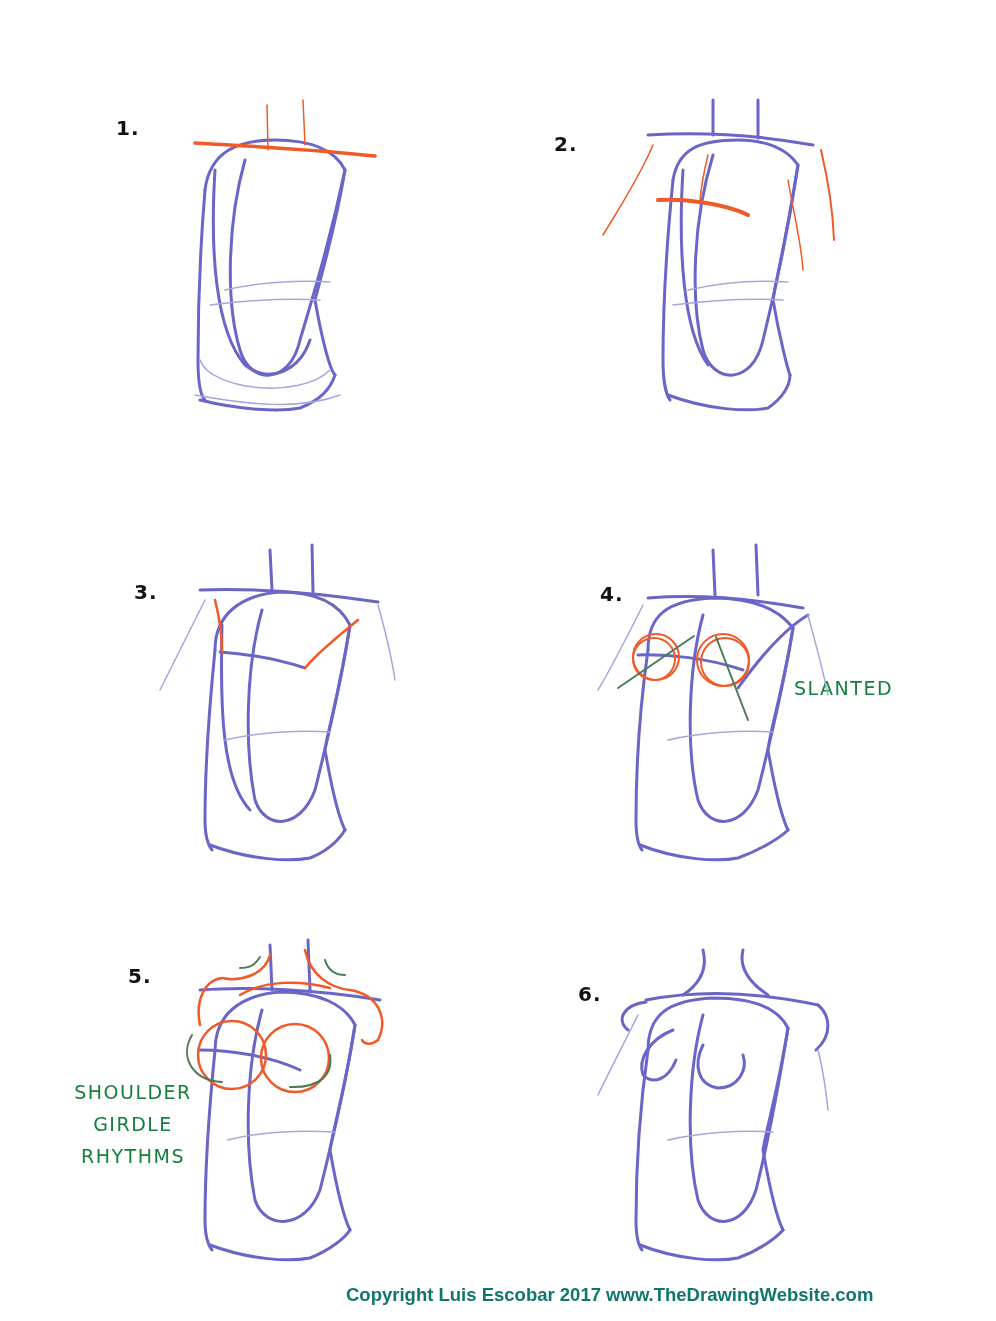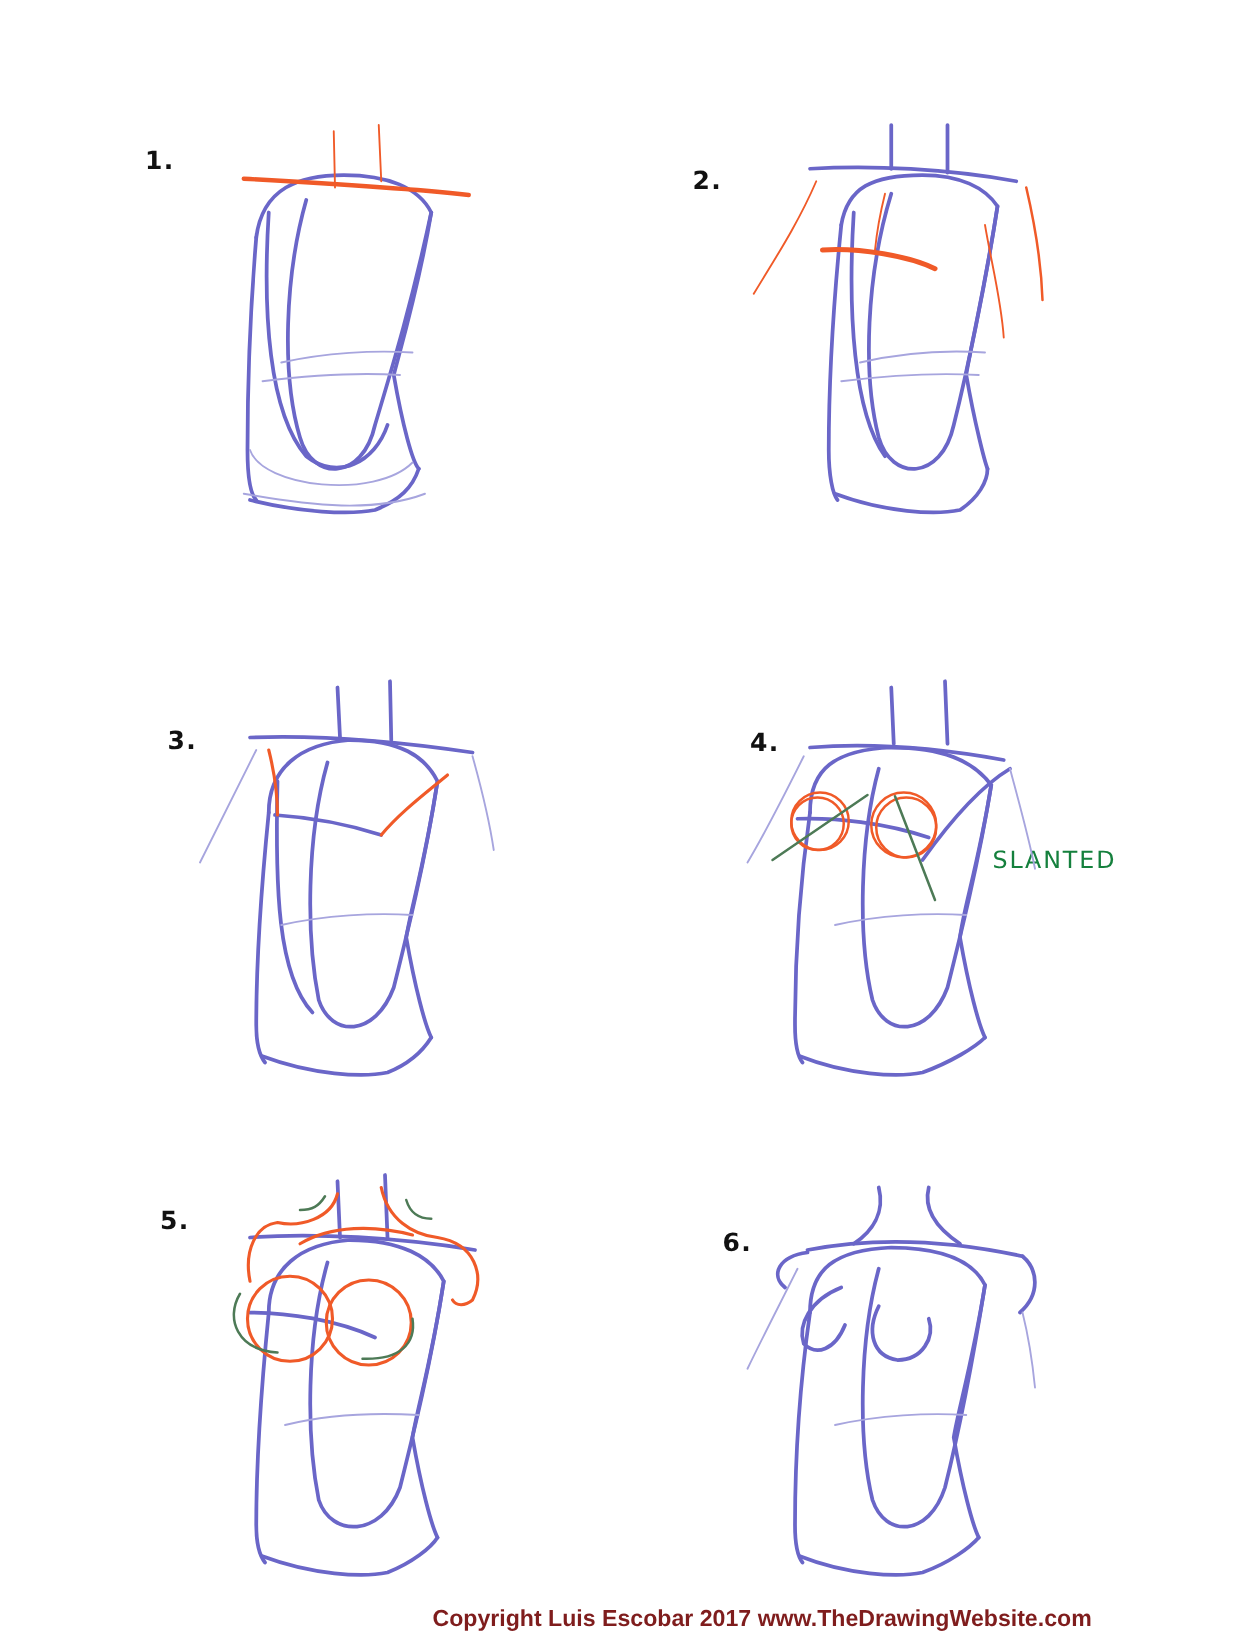--- a/index.html
+++ b/index.html
@@ -5,21 +5,21 @@
   html, body { margin: 0; padding: 0; background: #ffffff; }
   body { width: 996px; height: 1321px; position: relative; overflow: hidden;
          font-family: "DejaVu Sans", sans-serif; }
   .panel { position: absolute; }
   .panel svg { position: absolute; left: 0; top: 0; overflow: visible; }
   .step-num { position: absolute; font-family: "DejaVu Sans", sans-serif; font-weight: bold;
               font-size: 20px; color: #111; letter-spacing: 1px; }
   .note { position: absolute; font-family: "DejaVu Sans", sans-serif; font-size: 19px;
           color: #15803d; text-align: center; line-height: 32px; letter-spacing: 1.5px; }
   .copyright { position: absolute; left: 346px; top: 1284px; font-family: "Liberation Sans", sans-serif;
-               font-weight: bold; font-size: 18.5px; color: #7f1d1d; white-space: nowrap; }
+               font-weight: bold; font-size: 18.5px; color: #0f766e; white-space: nowrap; }
   .blue { stroke: #6a66c8; fill: none; stroke-linecap: round; }
   .blue-light { stroke: #a7a5de; fill: none; stroke-linecap: round; }
   .red { stroke: #f05a28; fill: none; stroke-linecap: round; }
   .green { stroke: #4d7a56; fill: none; stroke-linecap: round; }
 </style>
 </head>
 <body>
 
 <div class="panel" style="left:0;top:0;width:498px;height:440px;">
   <div class="step-num" style="left:116px;top:116px;">1.</div>
@@ -123,20 +123,25 @@
     </g>
     <g class="green" stroke-width="2">
       <path d="M120,168 L196,116"></path>
       <path d="M218,117 L250,200"></path>
     </g>
   </svg>
 </div>
 
 <div class="panel" style="left:0;top:920px;width:498px;height:360px;">
   <div class="step-num" style="left:128px;top:44px;">5.</div>
+  <div class="note" style="left:58px;top:156px;width:150px;">
+    <div>SHOULDER</div>
+    <div>GIRDLE</div>
+    <div>RHYTHMS</div>
+  </div>
   <svg width="498" height="360">
     <g class="blue" stroke-width="3">
       <path d="M200,70 C250,66 320,70 380,80"></path>
       <path d="M270,25 L272,70 M308,20 L310,70"></path>
       <path d="M215,130 C215,95 240,75 280,72 C320,72 345,85 355,105 C345,170 330,230 320,270 C305,310 265,310 255,280 C245,230 245,150 262,90"></path>
       <path d="M215,130 C208,200 205,260 205,300 C205,315 208,325 212,330"></path>
       <path d="M355,105 C345,170 333,210 330,230 C337,270 345,300 350,310"></path>
       <path d="M210,325 C250,340 290,342 310,338 C330,330 345,318 350,310"></path>
       <path d="M200,130 C230,130 270,136 300,150"></path>
     </g>

